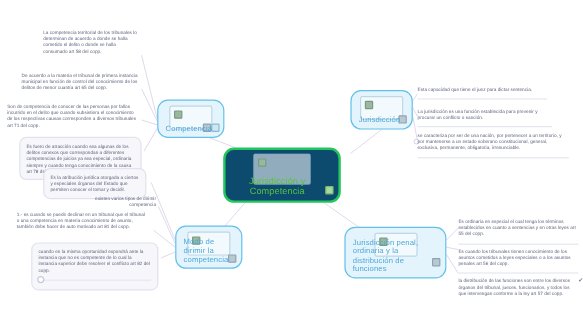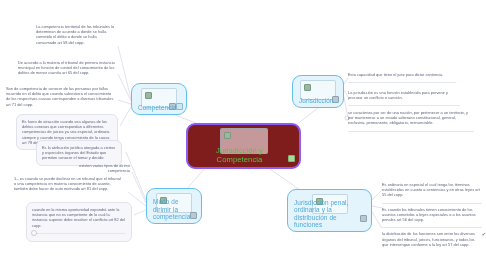--- a/index.html
+++ b/index.html
@@ -60,23 +60,23 @@
     position: absolute;
     width: 5px; height: 5px;
     background: #b9c9d4;
     border: 1px solid #8ea3b0;
     border-radius: 1px;
   }
 
   
   #node-center {
     left: 186px; top: 123px;
-    width: 115px; height: 46px;
-    background: #7f1d1d;
-    border: 2px solid #8b5cf6;
+    width: 98px; height: 46px;
+    background: #0c4a6e;
+    border: 2px solid #22c55e;
   }
   #node-center .thumb { width: 46px; height: 24px; top: 3px; }
   #node-center .label {
     color: #57c341;
     font-size: 7.6px;
     text-align: center;
     padding-right: 8px;
   }
   #node-center .handle { right: 4px; bottom: 5px; background:#a8d9a0; border-color:#7dba72; }
 

